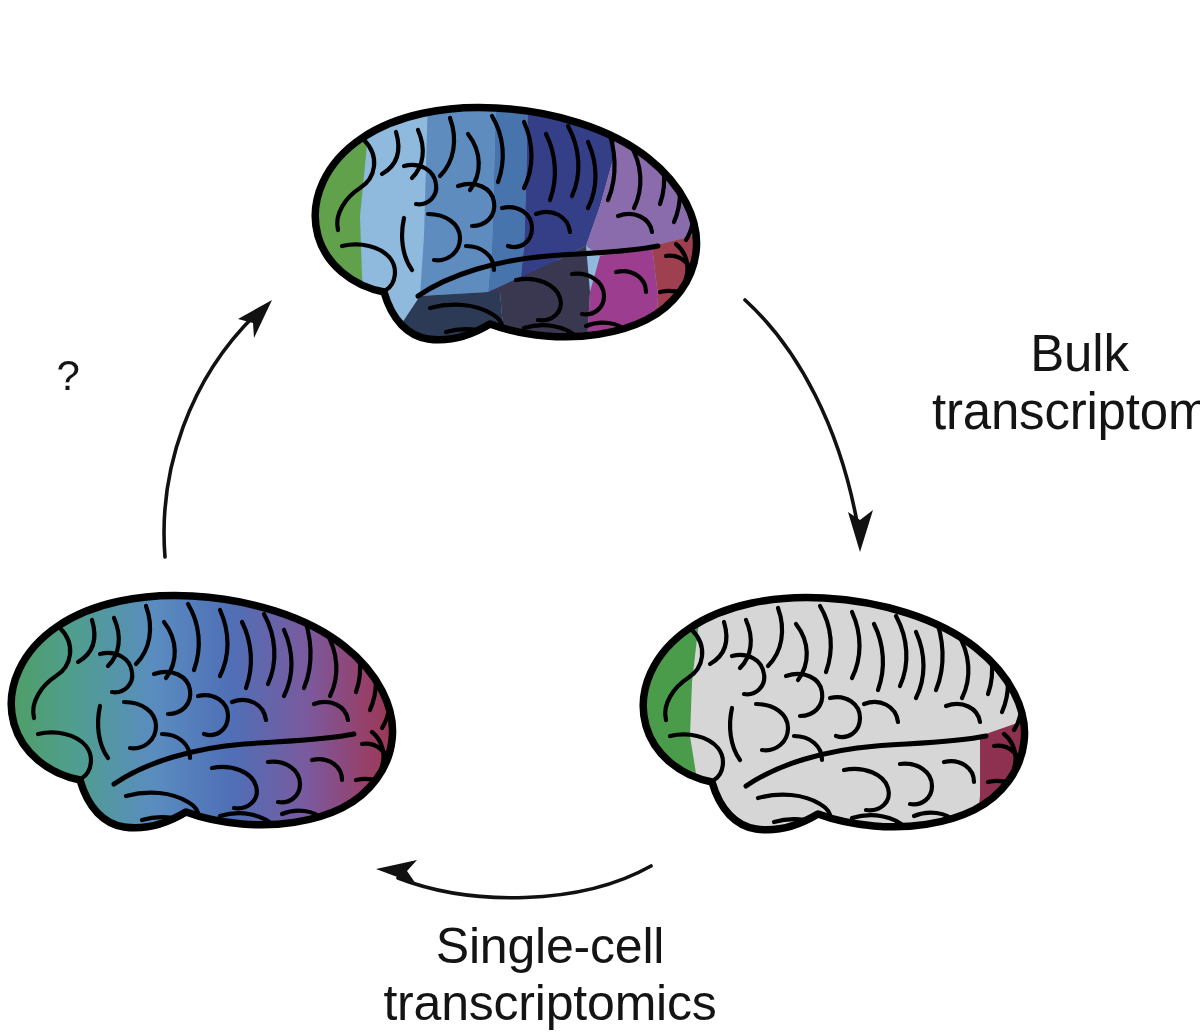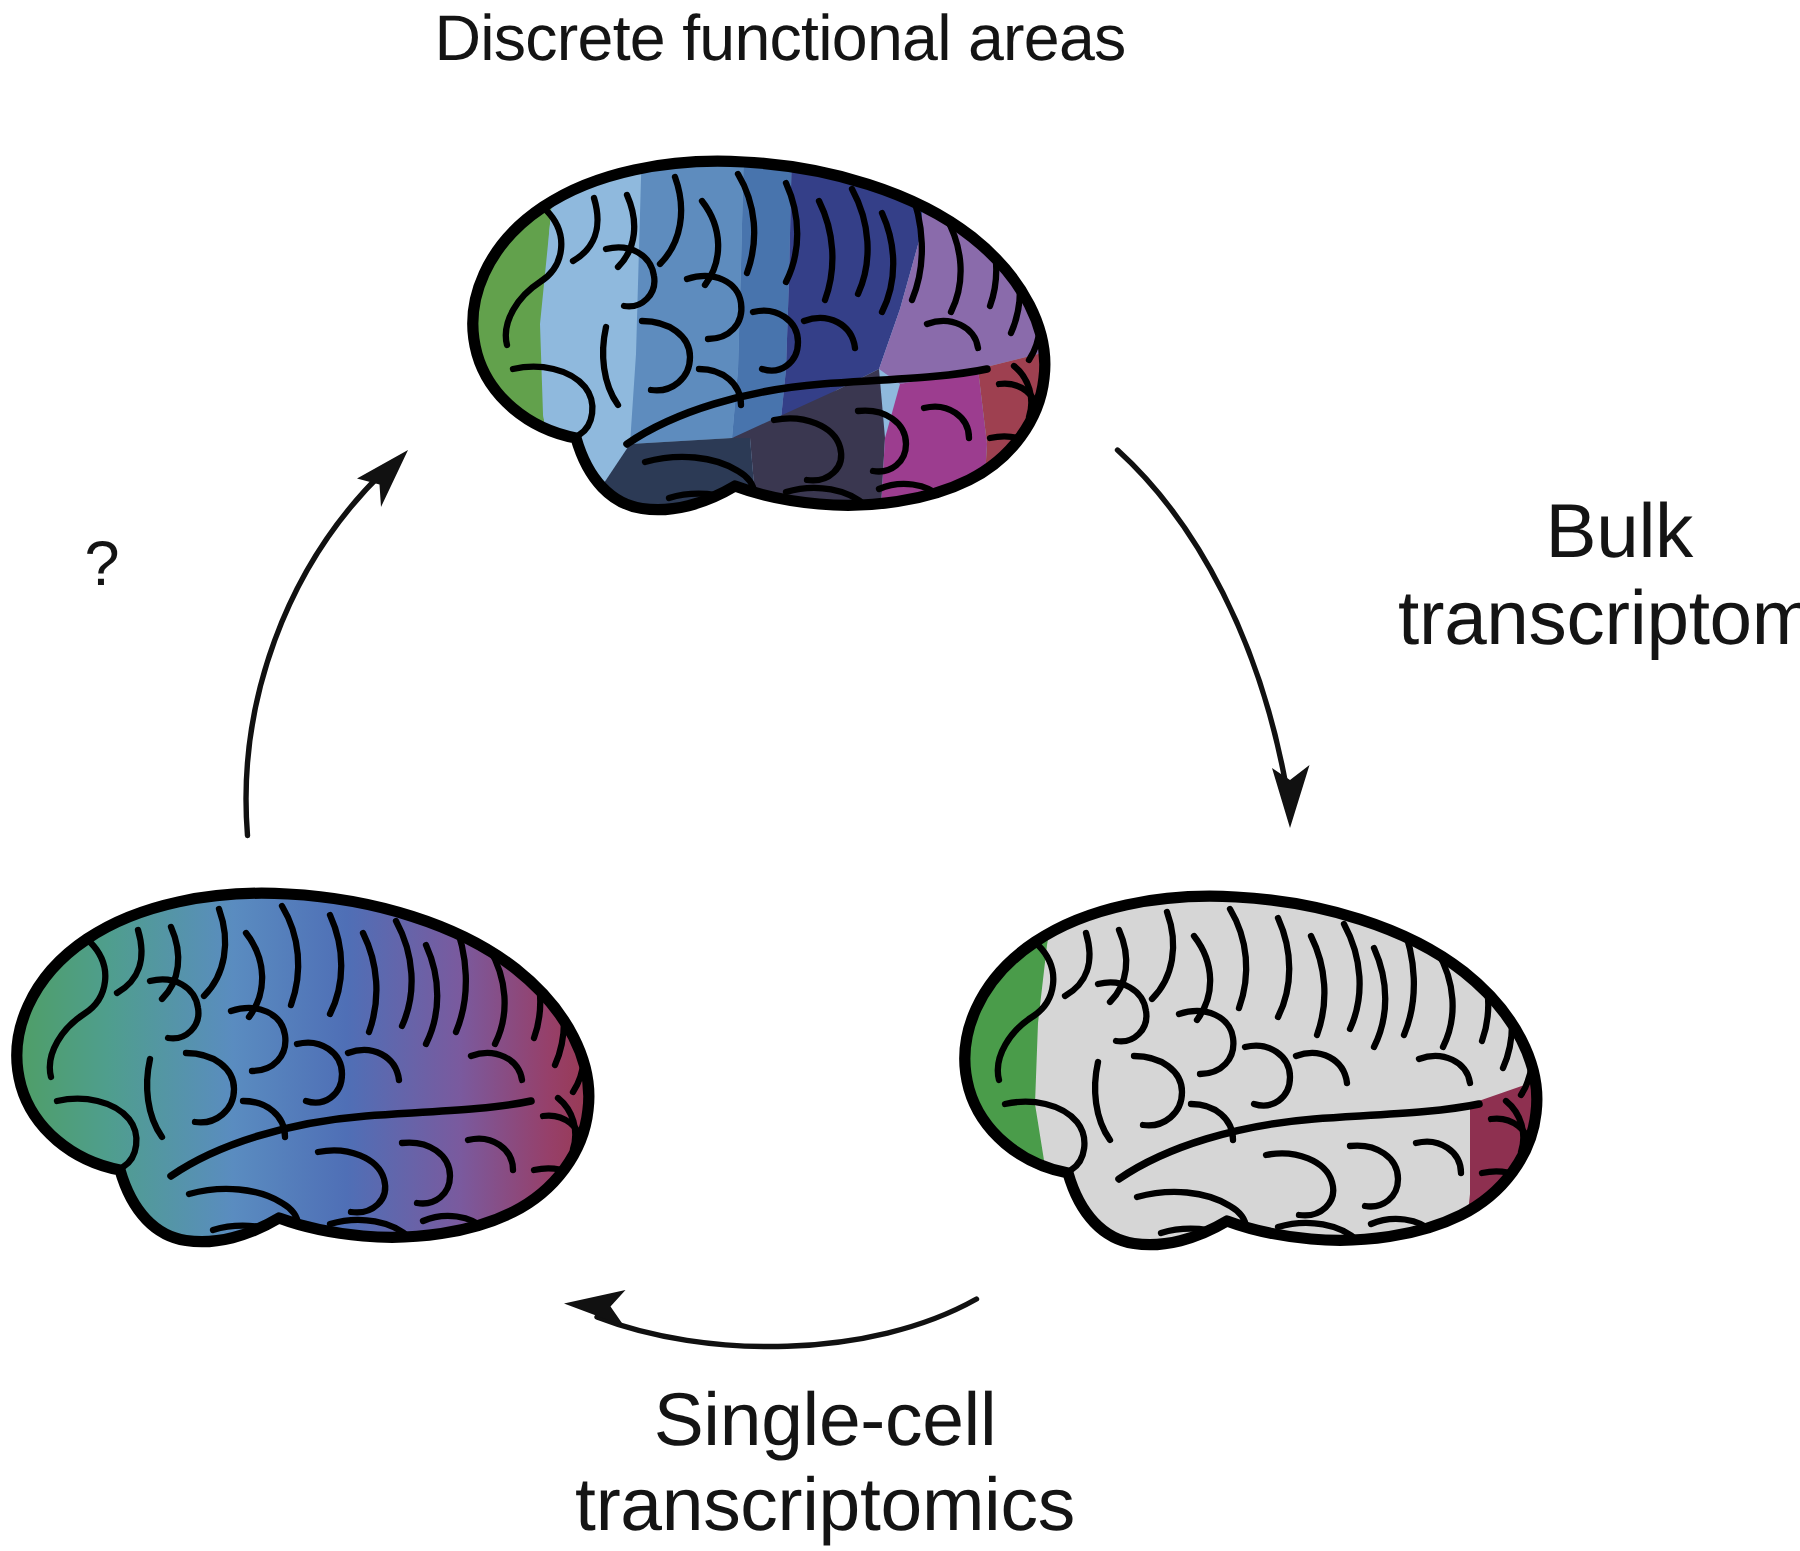--- a/index.html
+++ b/index.html
@@ -64,21 +64,20 @@
     left: 0; top: 0;
     width: 1200px; height: 1034px;
     pointer-events: none;
   }
 </style>
 </head>
 <body>
 
 <div id="figure">
 
-  <div class="label" id="title-label">Discrete functional areas</div>
 
   <svg class="brain-svg" id="brain-top" viewBox="0 0 420 266">
     <defs>
       <clipPath id="clipTop">
         <path d="M84,196 C52,190 26,168 18,140 C8,104 26,66 62,42
                  C96,19 146,9 196,12 C252,15 310,32 348,62
                  C382,89 400,124 396,156 C393,184 374,210 346,224
                  C318,238 280,243 246,240 C224,238 206,234 190,228
                  C170,240 148,246 128,243 C108,240 92,224 84,196 Z"></path>
       </clipPath>

